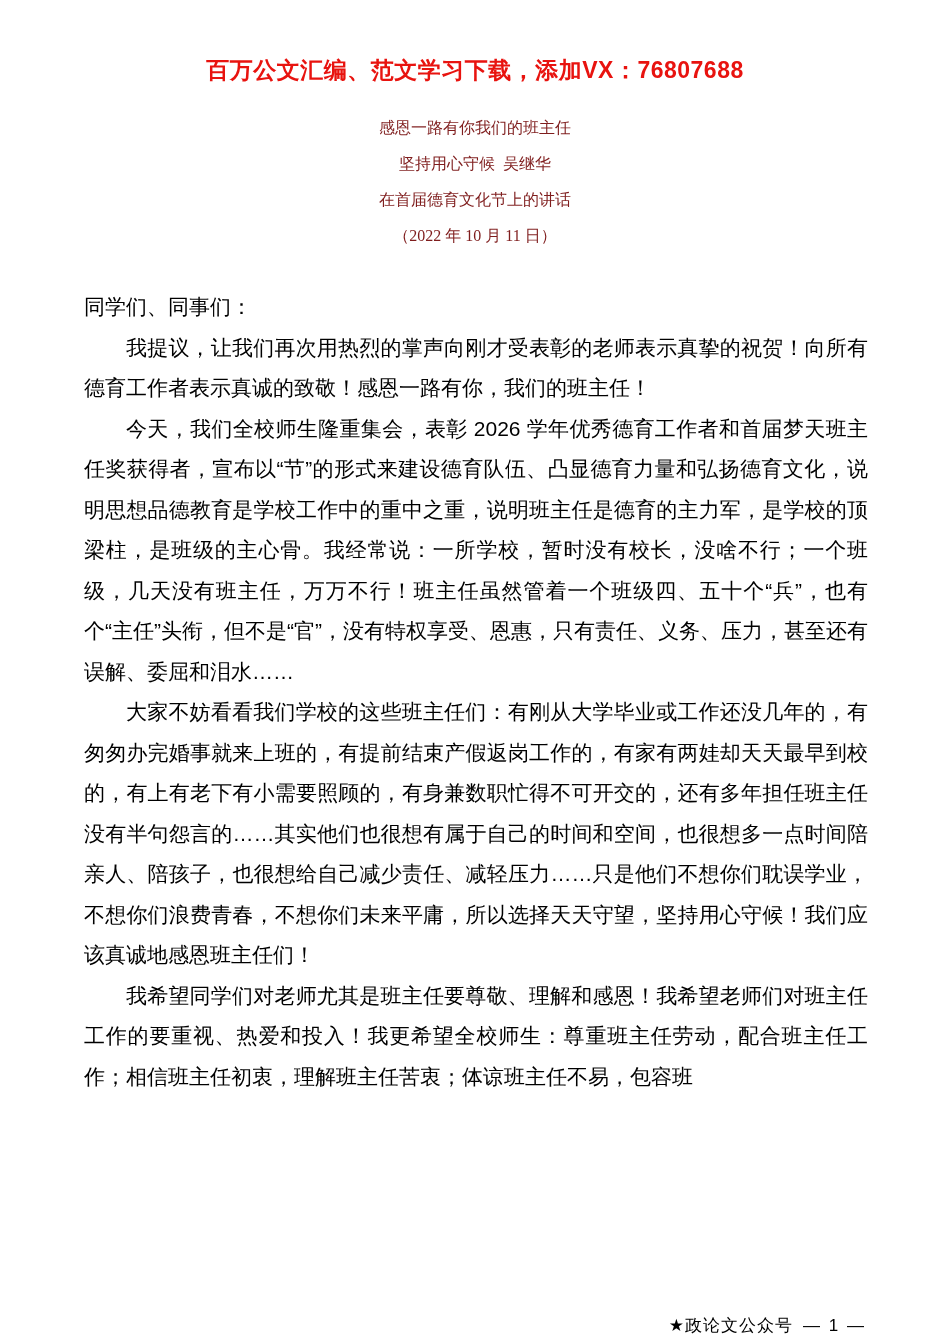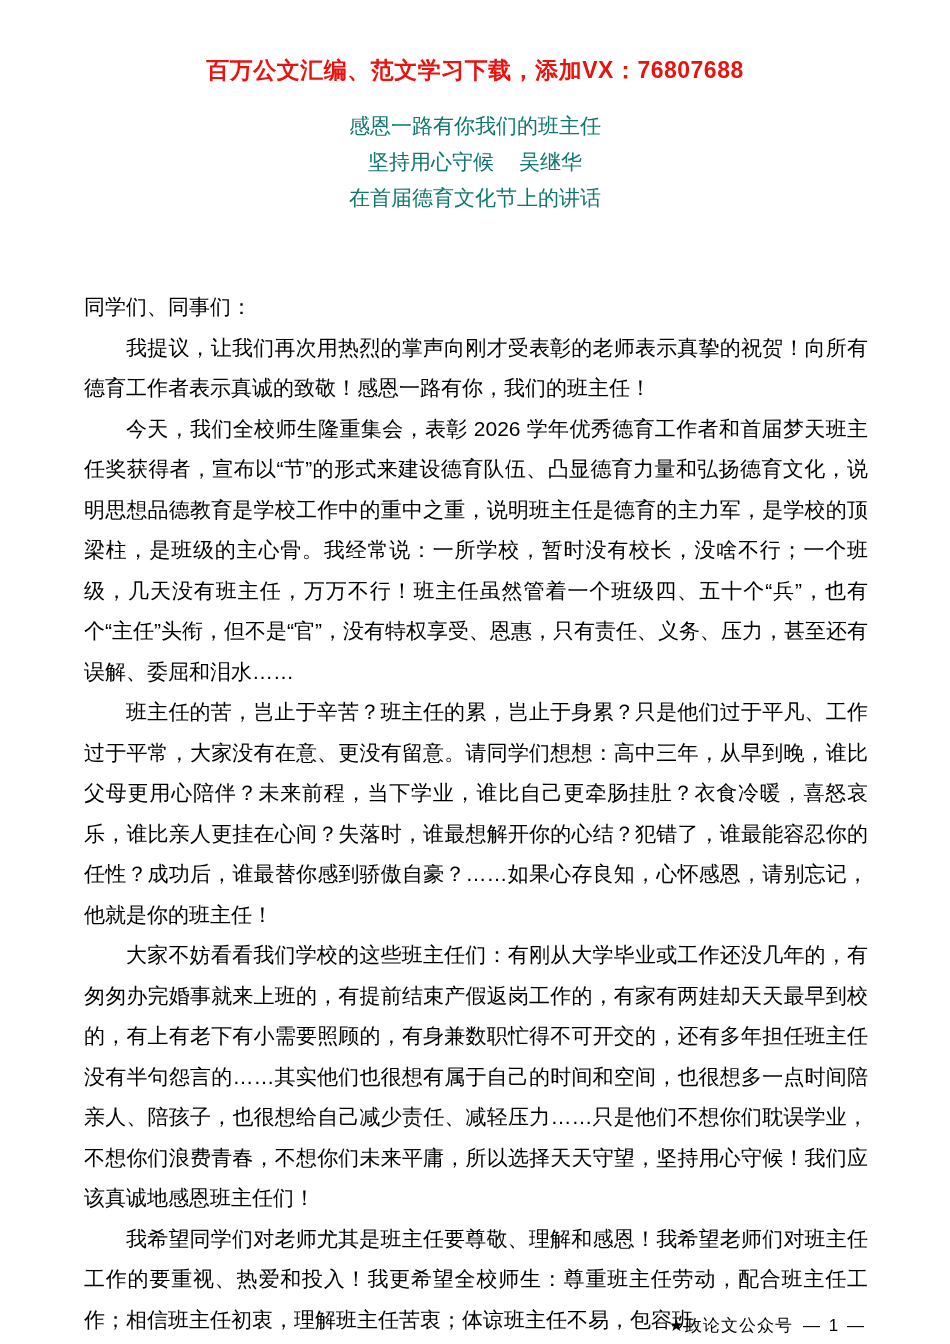--- a/index.html
+++ b/index.html
@@ -33,24 +33,24 @@
     letter-spacing: 0.5px;
   }
   .title-block {
     position: absolute;
     top: 95px;
     left: 0;
     width: 100%;
     text-align: center;
   }
   .title-line {
-    font-family: Liberation Mono, monospace;
-    font-size: 21px;
+    font-family: Liberation Serif, serif;
+    font-size: 16px;
     line-height: 36px;
-    color: #0f766e;
+    color: #7f1d1d;
     white-space: pre;
   }
   .body-block {
     position: absolute;
     top: 272px;
     left: 84px;
     width: 784px;
   }
   .para {
     font-family: "Liberation Sans", "DejaVu Sans", sans-serif;
@@ -87,27 +87,27 @@
 <body>
 
 <div class="page">
 
   <div class="banner">百万公文汇编、范文学习下载，添加VX：76807688</div>
 
   <div class="title-block">
     <div class="title-line">感恩一路有你我们的班主任</div>
     <div class="title-line">坚持用心守候  吴继华</div>
     <div class="title-line">在首届德育文化节上的讲话</div>
+    <div class="title-line">（2022 年 10 月 11 日）</div>
   </div>
 
   <div class="body-block">
     <p class="para">同学们、同事们：</p>
     <p class="para indent">我提议，让我们再次用热烈的掌声向刚才受表彰的老师表示真挚的祝贺！向所有德育工作者表示真诚的致敬！感恩一路有你，我们的班主任！</p>
     <p class="para indent">今天，我们全校师生隆重集会，表彰 2026 学年优秀德育工作者和首届梦天班主任奖获得者，宣布以“节”的形式来建设德育队伍、凸显德育力量和弘扬德育文化，说明思想品德教育是学校工作中的重中之重，说明班主任是德育的主力军，是学校的顶梁柱，是班级的主心骨。我经常说：一所学校，暂时没有校长，没啥不行；一个班级，几天没有班主任，万万不行！班主任虽然管着一个班级四、五十个“兵”，也有个“主任”头衔，但不是“官”，没有特权享受、恩惠，只有责任、义务、压力，甚至还有误解、委屈和泪水……</p>
-    <p class="para indent">班主任的苦，岂止于辛苦？班主任的累，岂止于身累？只是他们过于平凡、工作过于平常，大家没有在意、更没有留意。请同学们想想：高中三年，从早到晚，谁比父母更用心陪伴？未来前程，当下学业，谁比自己更牵肠挂肚？衣食冷暖，喜怒哀乐，谁比亲人更挂在心间？失落时，谁最想解开你的心结？犯错了，谁最能容忍你的任性？成功后，谁最替你感到骄傲自豪？……如果心存良知，心怀感恩，请别忘记，他就是你的班主任！</p>
     <p class="para indent">大家不妨看看我们学校的这些班主任们：有刚从大学毕业或工作还没几年的，有匆匆办完婚事就来上班的，有提前结束产假返岗工作的，有家有两娃却天天最早到校的，有上有老下有小需要照顾的，有身兼数职忙得不可开交的，还有多年担任班主任没有半句怨言的……其实他们也很想有属于自己的时间和空间，也很想多一点时间陪亲人、陪孩子，也很想给自己减少责任、减轻压力……只是他们不想你们耽误学业，不想你们浪费青春，不想你们未来平庸，所以选择天天守望，坚持用心守候！我们应该真诚地感恩班主任们！</p>
     <p class="para indent">我希望同学们对老师尤其是班主任要尊敬、理解和感恩！我希望老师们对班主任工作的要重视、热爱和投入！我更希望全校师生：尊重班主任劳动，配合班主任工作；相信班主任初衷，理解班主任苦衷；体谅班主任不易，包容班</p>
   </div>
 
   <div class="footer">
     <span class="mark">★政论文公众号</span>
     <span class="pageno">— 1 —</span>
   </div>
 
 </div>

